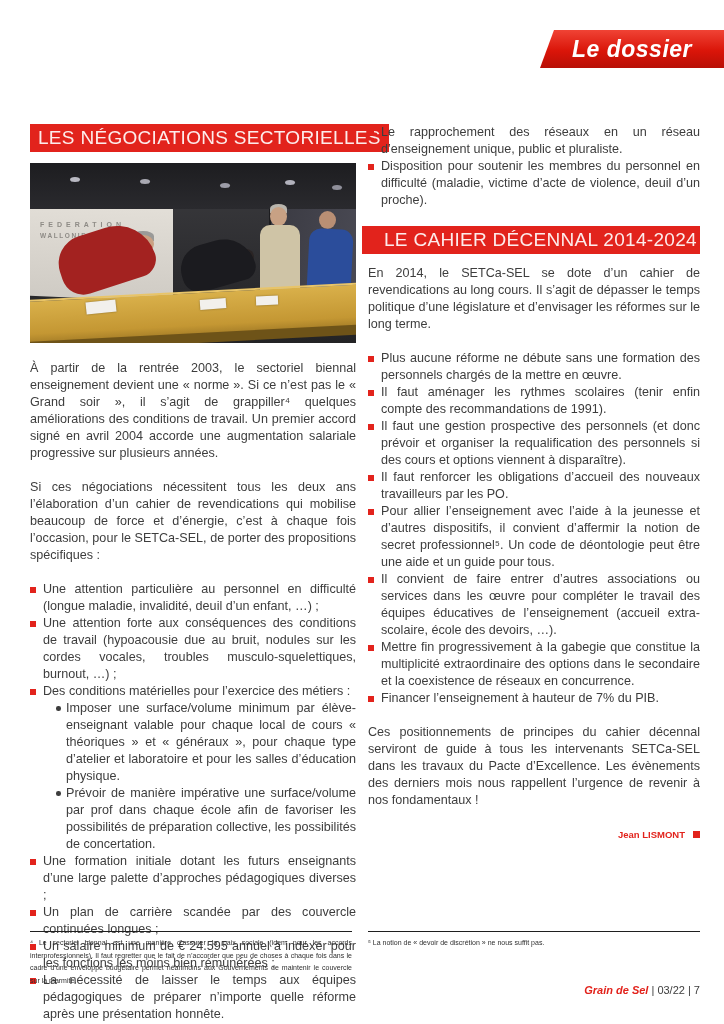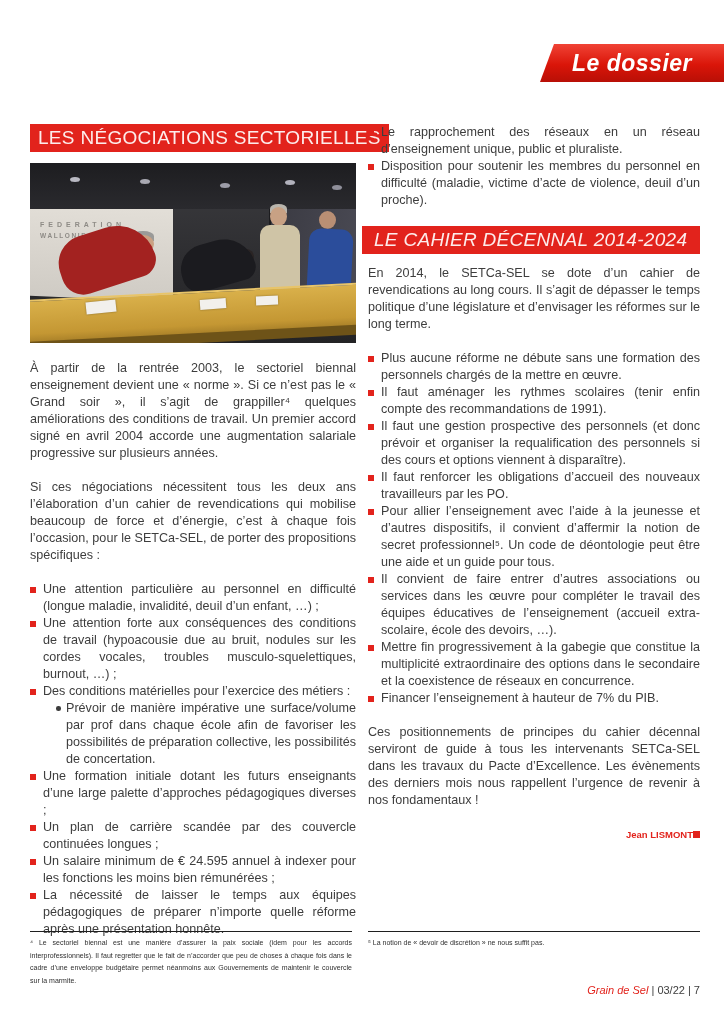--- a/index.html
+++ b/index.html
@@ -3,21 +3,21 @@
 <meta charset="utf-8">
 <style>
   html,body{margin:0;padding:0;}
   body{width:724px;height:1024px;background:#e9e9e9;}
   .page{
     position:relative;width:724px;height:1024px;background:#ffffff;overflow:hidden;
     font-family:"Liberation Sans",sans-serif;color:#3d3d3d;
   }
   
   .banner{
-    position:absolute;top:44px;right:0;width:184px;height:38px;
+    position:absolute;top:30px;right:0;width:184px;height:38px;
     background:linear-gradient(180deg,#f04335 0%,#da1509 55%,#b80f06 100%);
     clip-path:polygon(14px 0,100% 0,100% 100%,0 100%);
     display:flex;align-items:center;
   }
   .banner span{
     color:#ffffff;font-size:23px;font-weight:bold;font-style:italic;
     padding-left:32px;letter-spacing:.5px;
   }
   
   .col{position:absolute;top:124px;font-size:12.6px;line-height:17px;text-align:justify;
@@ -28,48 +28,48 @@
   p:last-child{margin-bottom:0;}
   
   .hbox{
     background:#e2231c;color:#fdeceb;font-size:19px;line-height:28px;
     padding:0 8px;letter-spacing:.3px;white-space:nowrap;
   }
   .hbox.inlineb{display:inline-block;}
   .hbox.blockb{display:block;}
   .hwrap-left{margin-bottom:11px;}
   .hwrap-right{margin:12px 0 11px -6px;}
-  .hwrap-right .hbox{padding-left:12px;font-style:italic;}
+  .hwrap-right .hbox{padding-left:22px;}
   
   ul.rlist{list-style:none;margin:0 0 17px 0;padding:0;}
   ul.rlist.tight{margin-bottom:4px;}
   ul.rlist > li{position:relative;padding-left:13px;}
   ul.rlist > li::before{
     content:"";position:absolute;left:0;top:5.5px;width:6px;height:6px;background:#e2231c;
   }
   ul.sublist{list-style:none;margin:0;padding:0 0 0 12px;}
   ul.sublist > li{position:relative;padding-left:11px;}
   ul.sublist > li::before{
     content:"";position:absolute;left:1px;top:6px;width:4.5px;height:4.5px;
     border-radius:50%;background:#3d3d3d;
   }
   
   .byline{
     text-align:right;color:#e2231c;font-size:9.5px;font-weight:bold;margin-top:8px;
-    display:flex;justify-content:flex-end;align-items:center;gap:0;
+    display:flex;justify-content:flex-end;align-items:center;gap:8px;
   }
   .byline .bsq{width:7px;height:7px;background:#e2231c;display:inline-block;}
   
   .footnote{position:absolute;font-size:7px;line-height:12.5px;color:#2f2f2f;text-align:justify;}
   .footnote .rule{border-top:1.2px solid #1f1f1f;margin-bottom:5px;}
   .fn-left{left:30px;top:931px;width:322px;}
   .fn-right{left:368px;top:931px;width:332px;}
   
   .footer{position:absolute;top:984px;right:24px;font-size:11px;color:#3d3d3d;}
-  .footer .brand{color:#e2231c;font-weight:normal;font-style:italic;}
+  .footer .brand{color:#e2231c;font-weight:bold;font-style:italic;}
   
   .photo{
     position:relative;width:326px;height:180px;margin:3px 0 17px 0;overflow:hidden;
     background:linear-gradient(180deg,#3c3c40 0%,#2c2c2f 60%,#232325 100%);
   }
   .ph-ceiling{
     position:absolute;top:0;left:0;width:100%;height:46px;
     background:linear-gradient(180deg,#1d1d20,#2a2a2e);
   }
   .ph-light{
@@ -165,20 +165,21 @@
 
     <p>À partir de la rentrée 2003, le sectoriel biennal enseignement devient une « norme ». Si ce n’est pas le « Grand soir », il s’agit de grappiller⁴ quelques améliorations des conditions de travail. Un premier accord signé en avril 2004 accorde une augmentation salariale progressive sur plusieurs années.</p>
     <p>Si ces négociations nécessitent tous les deux ans l’élaboration d’un cahier de revendications qui mobilise beaucoup de force et d’énergie, c’est à chaque fois l’occasion, pour le SETCa-SEL, de porter des propositions spécifiques :</p>
 
     <ul class="rlist tight">
       <li><span>Une attention particulière au personnel en difficulté (longue maladie, invalidité, deuil d’un enfant, …) ;</span></li>
       <li><span>Une attention forte aux conséquences des conditions de travail (hypoacousie due au bruit, nodules sur les cordes vocales, troubles musculo-squelettiques, burnout, …) ;</span></li>
       <li>
         <span>Des conditions matérielles pour l’exercice des métiers :</span>
         <ul class="sublist">
+          <li><span>Imposer une surface/volume minimum par élève-enseignant valable pour chaque local de cours « théoriques » et « généraux », pour chaque type d’atelier et laboratoire et pour les salles d’éducation physique.</span></li>
           <li><span>Prévoir de manière impérative une surface/volume par prof dans chaque école afin de favoriser les possibilités de préparation collective, les possibilités de concertation.</span></li>
         </ul>
       </li>
       <li><span>Une formation initiale dotant les futurs enseignants d’une large palette d’approches pédagogiques diverses ;</span></li>
       <li><span>Un plan de carrière scandée par des couvercle continuées longues ;</span></li>
       <li><span>Un salaire minimum de € 24.595 annuel à indexer pour les fonctions les moins bien rémunérées ;</span></li>
       <li><span>La nécessité de laisser le temps aux équipes pédagogiques de préparer n’importe quelle réforme après une présentation honnête.</span></li>
     </ul>
   </div>
 

